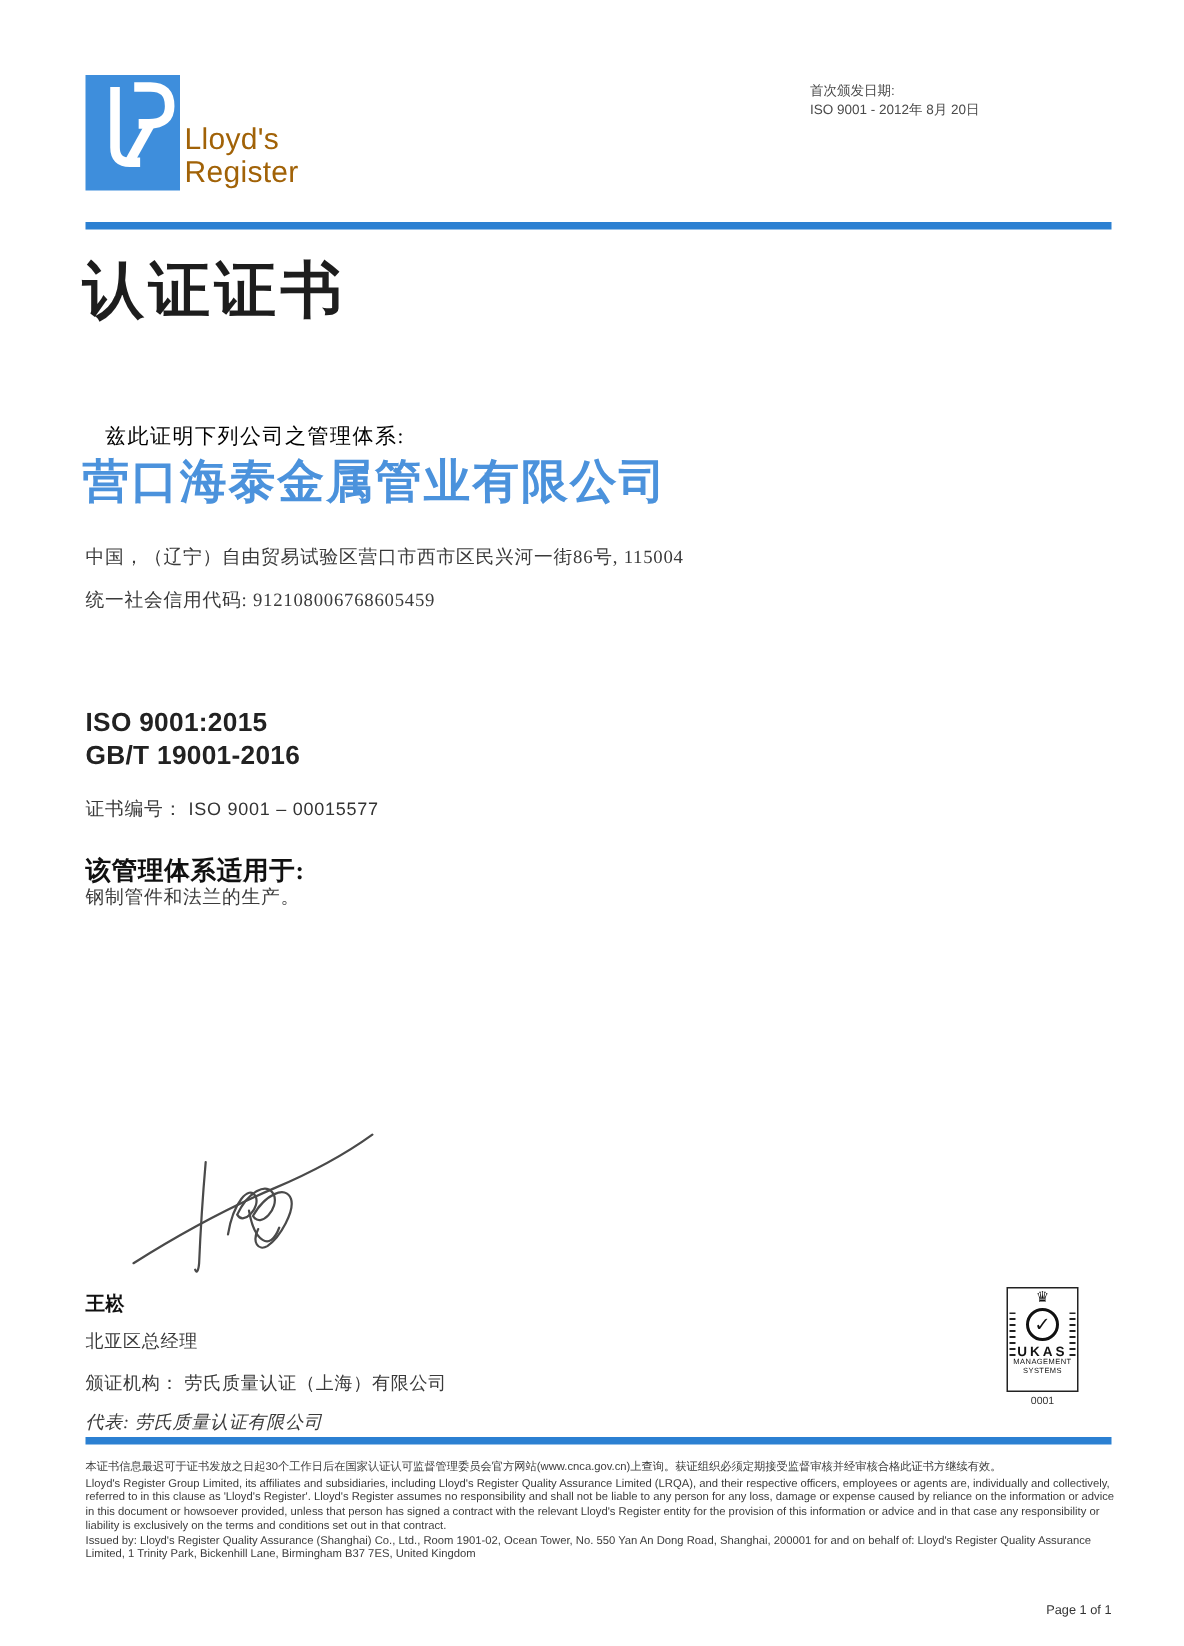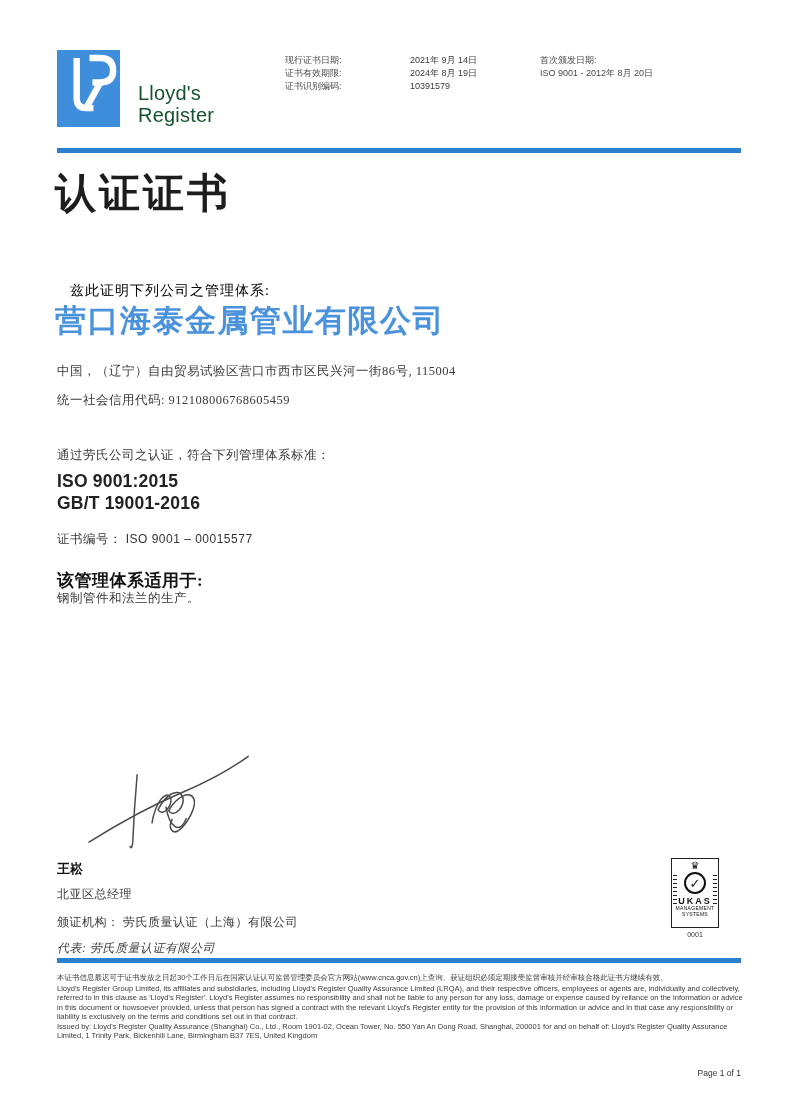--- a/index.html
+++ b/index.html
@@ -8,23 +8,23 @@
   .page {
     position:relative; width:789px; height:1097px; margin:0 auto;
     background:#ffffff; overflow:hidden;
   }
   
   .lr-logo-square {
     position:absolute; left:57px; top:50px; width:63px; height:77px;
     background:#3e8edc; display:flex; align-items:center; justify-content:center;
   }
   .lr-brand {
-    position:absolute; left:138px; top:82px;
+    position:absolute; left:123px; top:82px;
     font-family:"Liberation Sans","DejaVu Sans",sans-serif;
-    font-size:20px; line-height:22px; color:#14532d; font-weight:400;
+    font-size:20px; line-height:22px; color:#a16207; font-weight:400;
     letter-spacing:0.2px;
   }
   .cert-meta { position:absolute; left:285px; top:54px; font-size:9px; color:#4a4a4a; }
   .cert-meta-row { display:flex; line-height:13px; }
   .cert-meta-label { width:125px; }
   .cert-meta-value { color:#3a3a3a; }
   .first-issue { position:absolute; left:540px; top:54px; font-size:9px; color:#4a4a4a; line-height:13px; }
   .rule { position:absolute; left:57px; width:684px; height:5px; background:#2b80d2; }
   .rule-top { top:148px; }
   .rule-bottom { top:958px; }
@@ -99,48 +99,33 @@
           <path d="M44 35 L29 62"></path>
         </g>
       </svg>
     </span>
   </div>
   <div class="lr-brand">
     <div>Lloyd's</div>
     <div>Register</div>
   </div>
 
-  <div class="cert-meta">
-    <div class="cert-meta-row">
-      <span class="cert-meta-label">现行证书日期:</span>
-      <span class="cert-meta-value">2021年 9月 14日</span>
-    </div>
-    <div class="cert-meta-row">
-      <span class="cert-meta-label">证书有效期限:</span>
-      <span class="cert-meta-value">2024年 8月 19日</span>
-    </div>
-    <div class="cert-meta-row">
-      <span class="cert-meta-label">证书识别编码:</span>
-      <span class="cert-meta-value">10391579</span>
-    </div>
-  </div>
   <div class="first-issue">
     <div>首次颁发日期:</div>
     <div>ISO 9001 - 2012年 8月 20日</div>
   </div>
 
   <div class="rule rule-top"></div>
 
   <h1 class="doc-title serif">认证证书</h1>
 
   <div class="certify-line serif">兹此证明下列公司之管理体系:</div>
   <div class="company-name serif">营口海泰金属管业有限公司</div>
   <div class="body-line addr serif">中国，（辽宁）自由贸易试验区营口市西市区民兴河一街86号, 115004</div>
   <div class="body-line credit serif">统一社会信用代码: 912108006768605459</div>
-  <div class="body-line approval serif">通过劳氏公司之认证，符合下列管理体系标准：</div>
 
   <div class="standards">
     <div>ISO 9001:2015</div>
     <div>GB/T 19001-2016</div>
   </div>
 
   <div class="body-line certno serif">
     <span>证书编号：</span>
     <span class="val">ISO 9001 – 00015577</span>
   </div>

